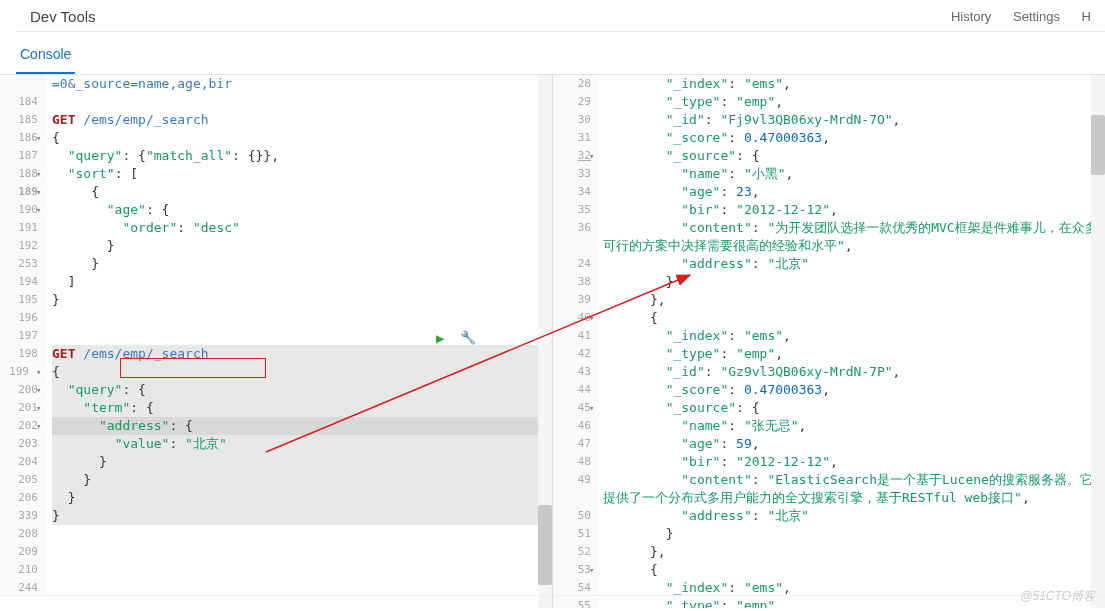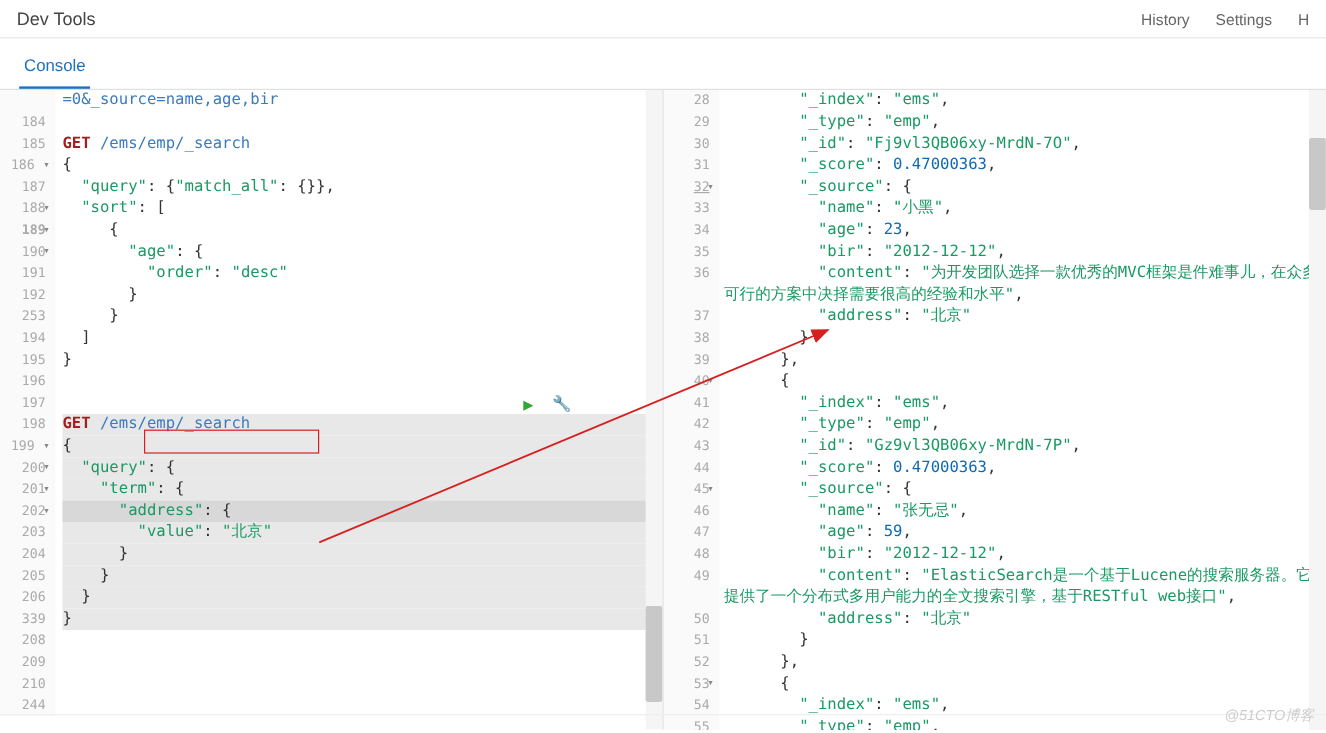--- a/index.html
+++ b/index.html
@@ -1,17 +1,17 @@
 <!DOCTYPE html>
 <html><head>
 <meta charset="utf-8">
 <style>
 * { margin: 0; padding: 0; box-sizing: border-box; }
 body { font-family: "Segoe UI", Arial, sans-serif; font-size: 13px; color: #333; background: #fff; width: 1105px; height: 611px; overflow: hidden; position: relative; }
-.header { display: flex; align-items: center; padding: 8px 14px 6px; border-bottom: 1px solid #e8e8e8; }
+.header { display: flex; align-items: center; padding: 8px 14px 6px; border-bottom: 1px solid #e8e8e8; margin-left: 16px; }
 .header-title { font-size: 15px; color: #444; flex: 1; }
 .header-links span { margin-left: 18px; color: #666; font-size: 13px; cursor: pointer; }
 .tabs { padding: 6px 16px 0; border-bottom: 1px solid #e0e0e0; }
 .tab { display: inline-block; padding: 8px 4px 10px; color: #1a72c3; border-bottom: 2px solid #1a72c3; font-size: 14px; }
 .main { display: flex; height: calc(611px - 78px); position: relative; }
 .pane { flex: 1; position: relative; overflow: hidden; }
 .pane-left { border-right: 1px solid #ddd; }
 .code { font-family: "Consolas","Monaco",monospace; font-size: 13px; line-height: 18px; overflow-y: scroll; height: 100%; position: relative; }
 .gutter { position: absolute; left: 0; top: 0; width: 46px; background: #fafafa; text-align: right; color: #aaa; padding-right: 8px; font-size: 11px; }
 .lines { margin-left: 46px; padding: 0 6px 0 6px; white-space: pre; }
@@ -52,21 +52,21 @@
 </div>
 
 <div class="main">
 
   <div class="pane pane-left">
     <div class="code">
       <div class="gutter" id="gutter-left">
           <div class="gut-line"></div>
           <div class="gut-line">184</div>
           <div class="gut-line">185</div>
-          <div class="gut-line" style="position: relative; text-align: center;">186<span class="fold">▾</span></div>
+          <div class="gut-line" style="position: relative;">186<span class="fold">▾</span></div>
           <div class="gut-line">187</div>
           <div class="gut-line" style="position: relative;">188<span class="fold">▾</span></div>
           <div class="gut-line" style="position: relative; font-weight: bold;">189<span class="fold">▾</span></div>
           <div class="gut-line" style="position: relative;">190<span class="fold">▾</span></div>
           <div class="gut-line">191</div>
           <div class="gut-line">192</div>
           <div class="gut-line">253</div>
           <div class="gut-line">194</div>
           <div class="gut-line">195</div>
           <div class="gut-line">196</div>
@@ -102,21 +102,21 @@
           <div class="gut-line">28</div>
           <div class="gut-line">29</div>
           <div class="gut-line">30</div>
           <div class="gut-line">31</div>
           <div class="gut-line" style="position: relative; text-decoration: underline;">32<span class="fold">▾</span></div>
           <div class="gut-line">33</div>
           <div class="gut-line">34</div>
           <div class="gut-line">35</div>
           <div class="gut-line">36</div>
           <div class="gut-line"></div>
-          <div class="gut-line">37</div>
+          <div class="gut-line">24</div>
           <div class="gut-line">38</div>
           <div class="gut-line">39</div>
           <div class="gut-line" style="position: relative;">40<span class="fold">▾</span></div>
           <div class="gut-line">41</div>
           <div class="gut-line">42</div>
           <div class="gut-line">43</div>
           <div class="gut-line">44</div>
           <div class="gut-line" style="position: relative;">45<span class="fold">▾</span></div>
           <div class="gut-line">46</div>
           <div class="gut-line">47</div>

